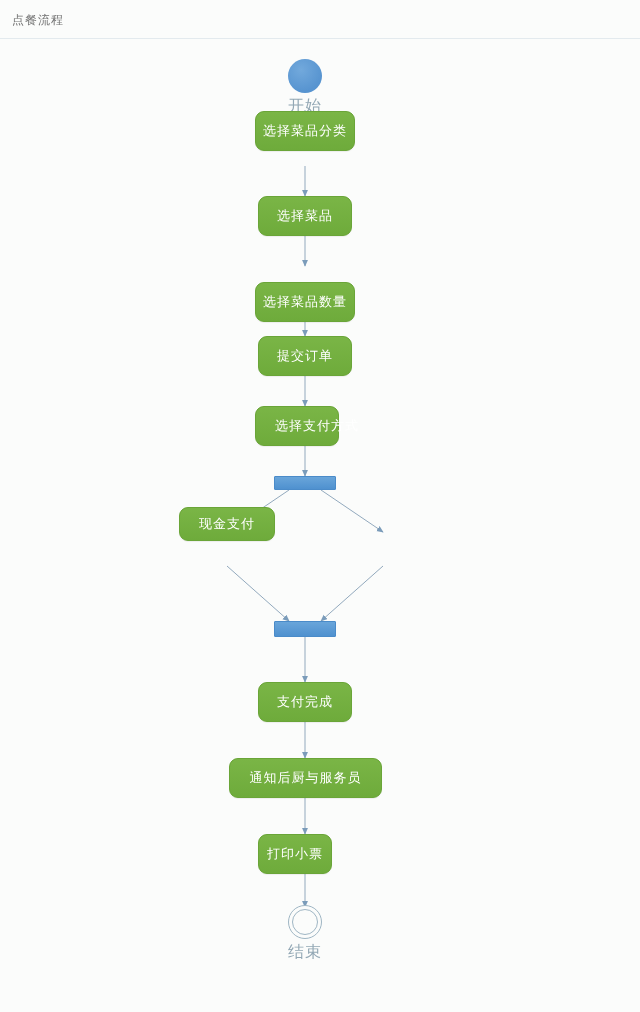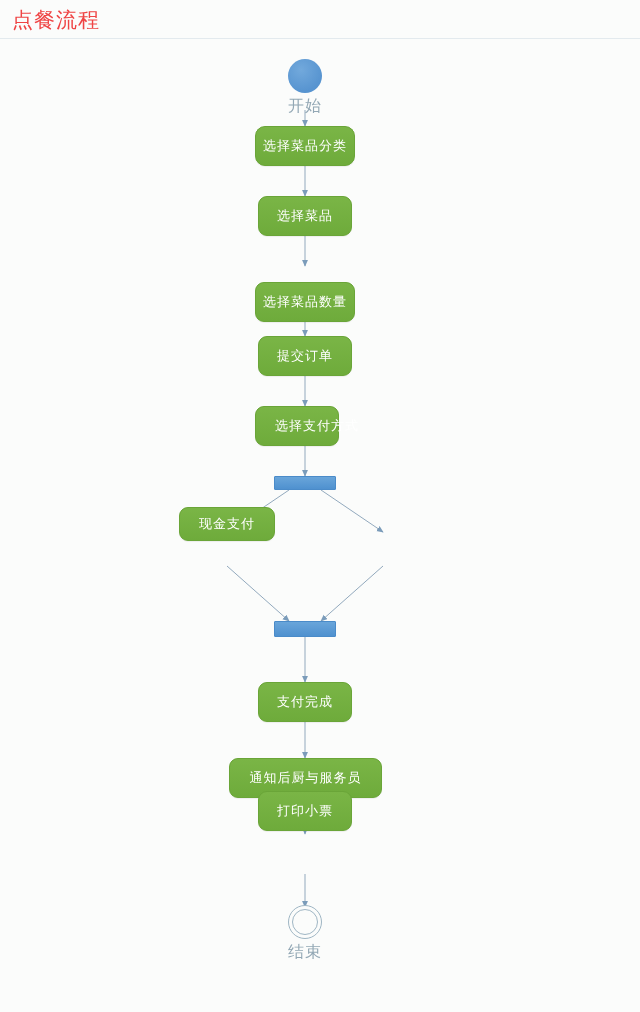--- a/index.html
+++ b/index.html
@@ -26,24 +26,24 @@
     width: 640px;
     height: 39px;
     background: #fbfcfb;
     border-bottom: 1px solid #e3eaee;
     box-sizing: border-box;
   }
   #page-title {
     position: absolute;
     left: 12px;
     top: 9px;
-    font-size: 21px;
+    font-size: 12px;
     line-height: 22px;
     letter-spacing: 1px;
-    color: #ef4444;
+    color: #737373;
     white-space: nowrap;
   }
 
   
   #canvas {
     position: absolute;
     left: 0;
     top: 39px;
     width: 640px;
     height: 973px;
@@ -172,21 +172,21 @@
 
         <line x1="305" y1="835" x2="305" y2="868"></line>
       </g>
     </svg>
 
     <div class="start-wrap" style="left:288px; top:20px; width:34px;">
       <div class="start-dot"></div>
       <div class="terminal-label">开始</div>
     </div>
 
-    <div class="node action" style="left:255px; top:87px; width:100px; height:40px;border-radius:10px;">
+    <div class="node action" style="left:255px; top:72px; width:100px; height:40px;">
       <span>选择菜品分类</span>
     </div>
 
     <div class="node action" style="left:258px; top:157px; width:94px; height:40px;">
       <span>选择菜品</span>
     </div>
 
     <div class="node action" style="left:255px; top:227px; width:100px; height:40px;margin-top:16px;">
       <span>选择菜品数量</span>
     </div>
@@ -209,21 +209,21 @@
     <div class="node bar" style="left:274px; top:582px; width:62px; height:16px;"></div>
 
     <div class="node action" style="left:258px; top:643px; width:94px; height:40px;text-align:right;">
       <span>支付完成</span>
     </div>
 
     <div class="node action" style="left:229px; top:719px; width:153px; height:40px;">
       <span>通知后厨与服务员</span>
     </div>
 
-    <div class="node action" style="left:258px; top:752px; width:94px; height:40px;">
+    <div class="node action" style="left:258px; top:795px; width:74px; height:40px;">
       <span>打印小票</span>
     </div>
 
     <div class="end-wrap" style="left:288px; top:866px; width:34px;">
       <div class="end-ring">
         <div class="end-ring-inner"></div>
       </div>
       <div class="terminal-label">结束</div>
     </div>
 

